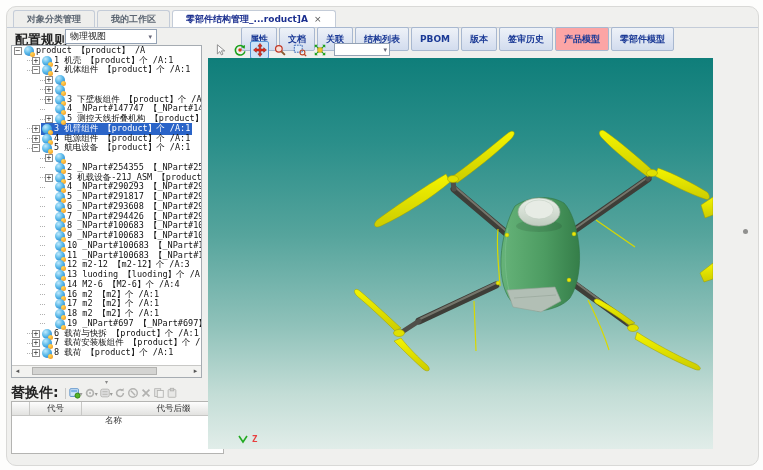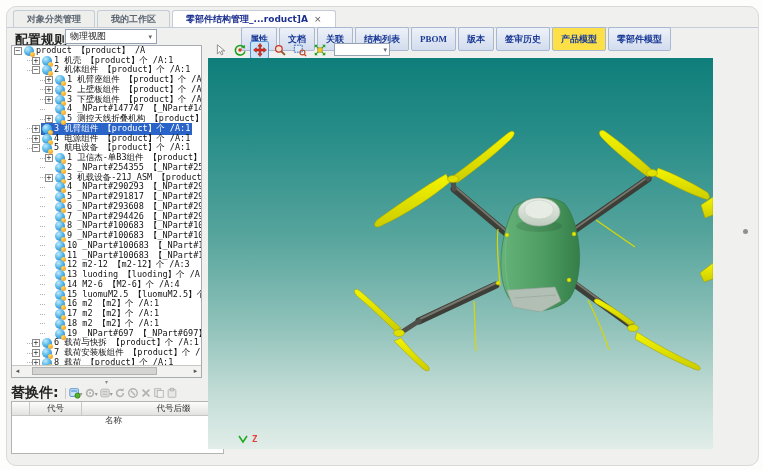--- a/index.html
+++ b/index.html
@@ -13,24 +13,24 @@
     color:#5c6672;background:#eeeeec;border:1px solid #c4ccd8;border-bottom:none;border-radius:3px 3px 0 0;cursor:default;}
   .mtab.active{background:#ffffff;color:#1b2f8f;}
   .mtab .close{margin-left:6px;color:#555;font-weight:normal;}
   
   .config-label{position:absolute;left:8px;top:24px;font-size:13px;font-weight:bold;color:#222;}
   .config-select{position:absolute;left:58px;top:22px;width:92px;height:15px;background:#fff;
     border:1px solid #94a2b4;font-size:9px;color:#222;display:flex;align-items:center;
     justify-content:space-between;padding:0 4px;box-sizing:border-box;}
   .config-select .caret{font-size:7px;color:#667;}
   
-  .subtabs{position:absolute;left:234px;top:20px;height:24px;display:flex;gap:2px;font-family:Liberation Serif, serif;}
+  .subtabs{position:absolute;left:234px;top:20px;height:24px;display:flex;gap:2px;}
   .stab{display:inline-flex;align-items:center;padding:0 8px;font-size:9px;font-weight:bold;color:#1b3a96;
     background:linear-gradient(#eef2f8,#d2dcee);border:1px solid #a8b8d0;border-radius:2px;}
-  .stab.active{background:#fde047;}
+  .stab.active{background:#fca5a5;}
   
   .left-panel{position:absolute;left:4px;top:38px;width:191px;height:333px;background:#fff;
     border:1px solid #a6acb2;box-sizing:border-box;}
   .tree{position:absolute;left:0;top:0;right:0;bottom:11px;overflow:hidden;}
   .trow{display:flex;align-items:center;height:9.75px;white-space:nowrap;
     font-family:"DejaVu Sans Mono","DejaVu Sans",monospace;font-size:8.5px;color:#111;box-sizing:border-box;}
   .stub{flex:0 0 5px;border-top:1px dotted #b0b0b0;height:0;}
   .texp{flex:0 0 8px;width:8px;height:8px;box-sizing:border-box;border:1px solid #8a8a8a;background:#fff;
     font-size:8px;line-height:6px;text-align:center;color:#333;margin-right:1px;}
   .texp.none{visibility:hidden;}
@@ -143,31 +143,29 @@
             <span>2 机体组件 【product】个 /A:1</span>
           </span>
         </div>
         <div class="trow" style="padding-left: 28px;">
           <span class="stub"></span>
           <span class="texp">+</span>
           <span class="tsel">
             <span class="nodeicon">
               <i class="dot"></i>
             </span>
-            <span>1 机臂座组件 【product】个 /A</span>
-          </span>
-        </div>
-        <div class="trow" style="padding-left: 28px;">
-          <span class="stub"></span>
-          <span class="texp">+</span>
-          <span class="tsel">
-            <span class="nodeicon">
-              <i class="dot"></i>
-            </span>
-            <span>2 上壁板组件 【product】个 /A</span>
+          </span>
+        </div>
+        <div class="trow" style="padding-left: 28px;">
+          <span class="stub"></span>
+          <span class="texp">+</span>
+          <span class="tsel">
+            <span class="nodeicon">
+              <i class="dot"></i>
+            </span>
           </span>
         </div>
         <div class="trow" style="padding-left: 28px;">
           <span class="stub"></span>
           <span class="texp">+</span>
           <span class="tsel">
             <span class="nodeicon">
               <i class="dot"></i>
             </span>
             <span>3 下壁板组件 【product】个 /A</span>
@@ -223,21 +221,20 @@
             <span>5 航电设备 【product】个 /A:1</span>
           </span>
         </div>
         <div class="trow" style="padding-left: 28px;">
           <span class="stub"></span>
           <span class="texp">+</span>
           <span class="tsel">
             <span class="nodeicon">
               <i class="dot"></i>
             </span>
-            <span>1 卫信杰-单B3组件 【product】</span>
           </span>
         </div>
         <div class="trow" style="padding-left: 28px;">
           <span class="stub"></span>
           <span class="texp none"></span>
           <span class="tsel">
             <span class="nodeicon">
               <i class="dot"></i>
             </span>
             <span>2 _NPart#254355 【_NPart#254</span>
@@ -354,30 +351,20 @@
           </span>
         </div>
         <div class="trow" style="padding-left: 28px;">
           <span class="stub"></span>
           <span class="texp none"></span>
           <span class="tsel">
             <span class="nodeicon">
               <i class="dot"></i>
             </span>
             <span>14 M2-6 【M2-6】个 /A:4</span>
-          </span>
-        </div>
-        <div class="trow" style="padding-left: 28px;">
-          <span class="stub"></span>
-          <span class="texp none"></span>
-          <span class="tsel">
-            <span class="nodeicon">
-              <i class="dot"></i>
-            </span>
-            <span>15 luomuM2.5 【luomuM2.5】个</span>
           </span>
         </div>
         <div class="trow" style="padding-left: 28px;">
           <span class="stub"></span>
           <span class="texp none"></span>
           <span class="tsel">
             <span class="nodeicon">
               <i class="dot"></i>
             </span>
             <span>16 m2 【m2】个 /A:1</span>

